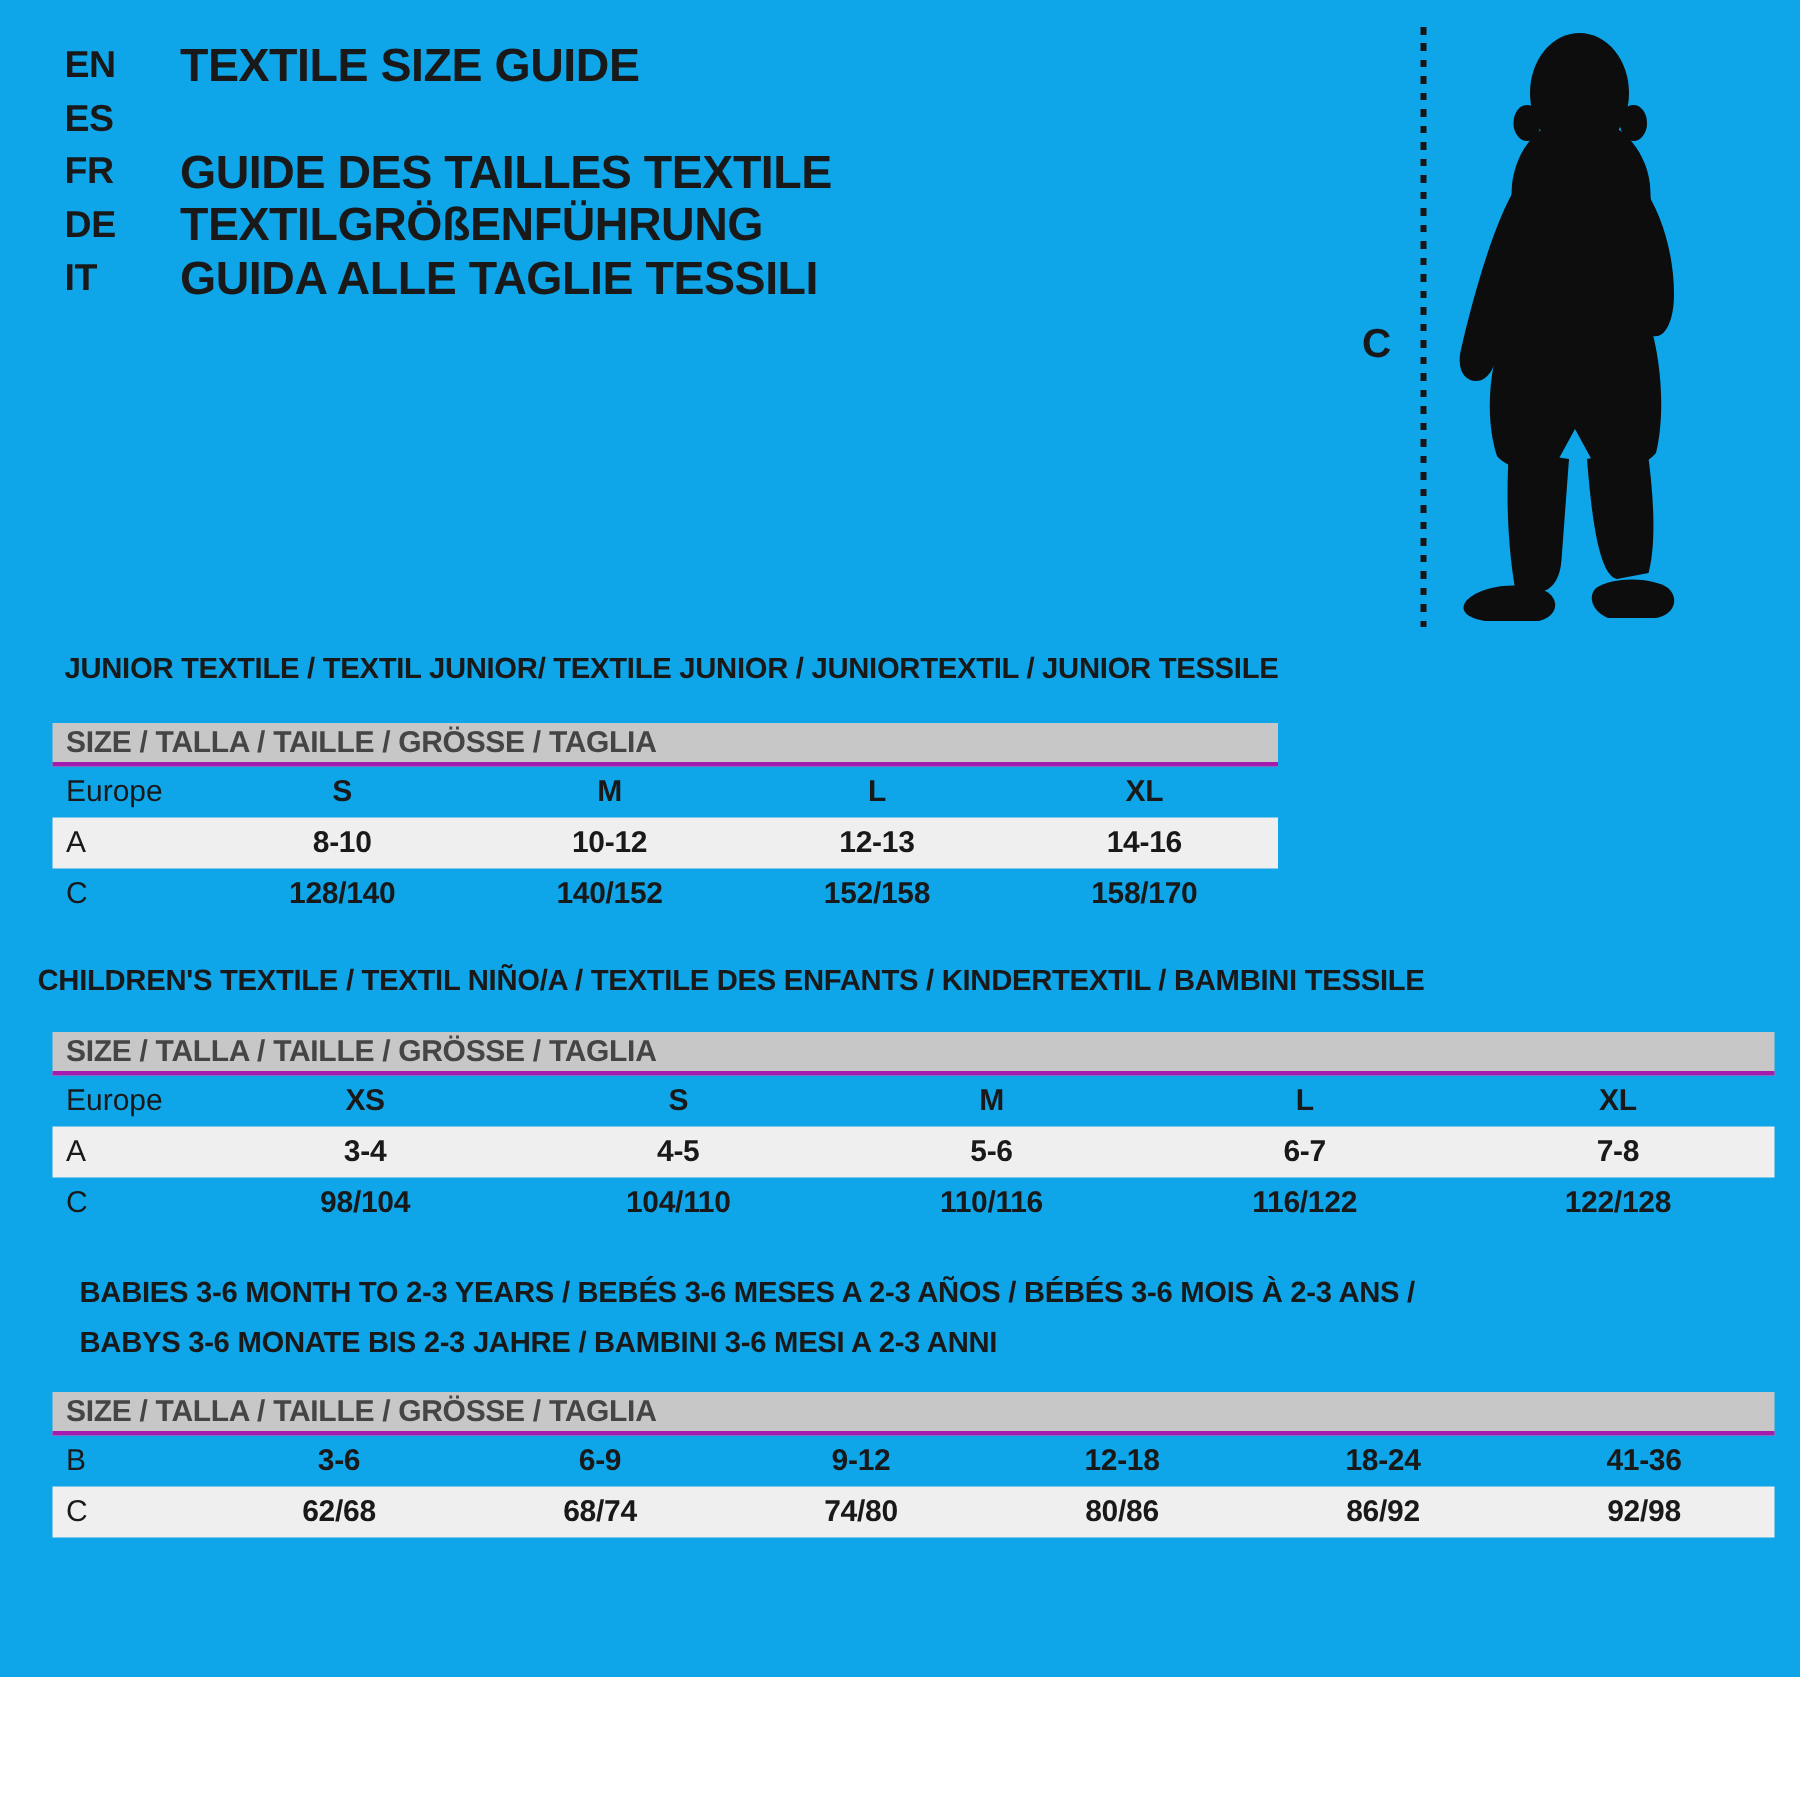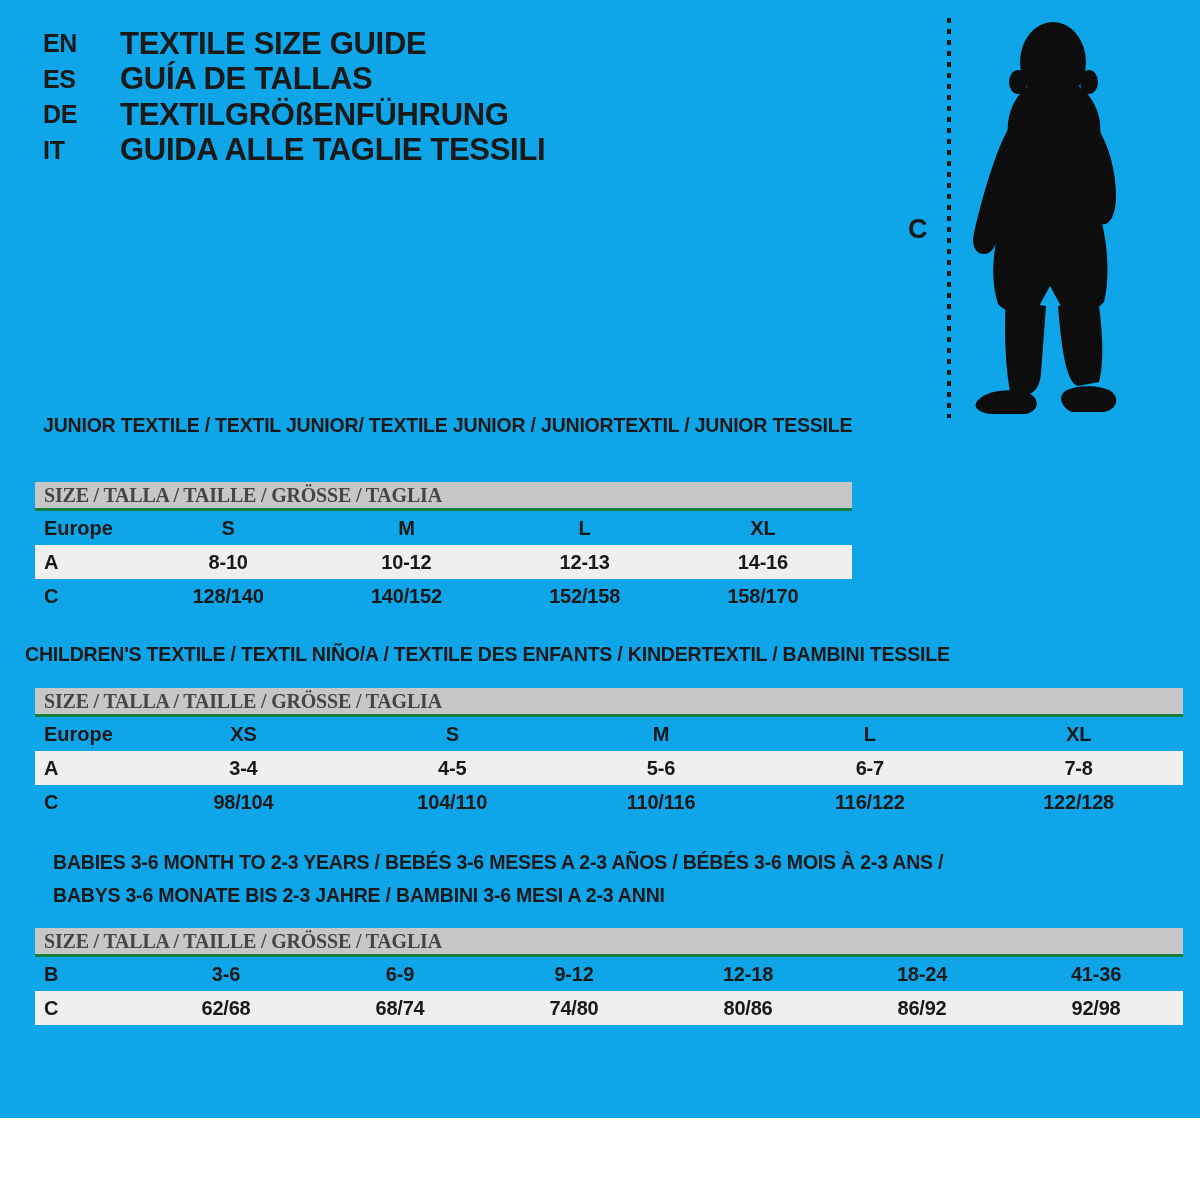--- a/index.html
+++ b/index.html
@@ -15,55 +15,58 @@
   .lang-title { font-weight:700; font-size:31px; letter-spacing:-0.3px; white-space:nowrap; }
   
   .measure-line {
     position:absolute; left:947px; top:18px; width:4px; height:400px;
     background:repeating-linear-gradient(to bottom,#161616 0 5px,transparent 5px 11px);
   }
   .measure-label { position:absolute; left:908px; top:214px; font-size:27px; font-weight:700; }
   .baby { position:absolute; left:958px; top:18px; width:185px; height:400px; }
   
   .sec-heading { position:absolute; font-size:19.5px; font-weight:700; letter-spacing:-0.2px; white-space:nowrap; }
-  .h-junior { left:43px; top:414px; }
+  .h-junior { left:43px; top:435px; }
   .h-children { left:25px; top:643px;text-align:center; }
   .h-babies { left:43px; top:846px; }
   .h-babies .hline { height:33px; display:flex; align-items:center;margin-left:10px; }
   
   .table { position:absolute; }
   .t-junior { left:35px; top:482px; width:817px; }
   .t-children { left:35px; top:688px; width:1148px; }
   .t-babies { left:35px; top:928px; width:1148px; }
   .tbar {
-    height:26px; background:#c7c7c7; border-bottom:3px solid #15803d;
+    height:26px; background:#c7c7c7; border-bottom:3px solid #a21caf;
     display:flex; align-items:center; padding-left:9px;
-    font-size:20px; font-weight:700; color:#454545; letter-spacing:-0.2px;font-family:Liberation Serif, serif;
+    font-size:20px; font-weight:700; color:#454545; letter-spacing:-0.2px;
   }
   .trow { display:flex; align-items:center; height:34px; font-size:20px; }
   .trow.shaded { background:#efefef; }
-  .tlabel { width:104px; padding-left:9px; box-sizing:border-box; font-weight:700; }
+  .tlabel { width:104px; padding-left:9px; box-sizing:border-box; font-weight:400; }
   .tcell { flex:1 1 0; text-align:center; font-weight:700; letter-spacing:-0.2px; }
   
   .legend { position:absolute; left:43px; top:1066px; }
   .legend-line { height:37px; font-size:20.5px; font-weight:700; letter-spacing:-0.2px; display:flex; align-items:center; white-space:nowrap; }
 </style>
 </head>
 <body>
 
 <div class="canvas">
 
   <div class="lang-block">
     <div class="lang-row">
       <span class="lang-code">EN</span>
       <span class="lang-title">TEXTILE SIZE GUIDE</span>
     </div>
     <div class="lang-row">
       <span class="lang-code">ES</span>
-      <span class="lang-title">GUÍA DE TALLAS</span>
+    </div>
+    <div class="lang-row">
+      <span class="lang-code">FR</span>
+      <span class="lang-title">GUIDE DES TAILLES TEXTILE</span>
     </div>
     <div class="lang-row">
       <span class="lang-code">DE</span>
       <span class="lang-title">TEXTILGRÖßENFÜHRUNG</span>
     </div>
     <div class="lang-row">
       <span class="lang-code">IT</span>
       <span class="lang-title">GUIDA ALLE TAGLIE TESSILI</span>
     </div>
   </div>

